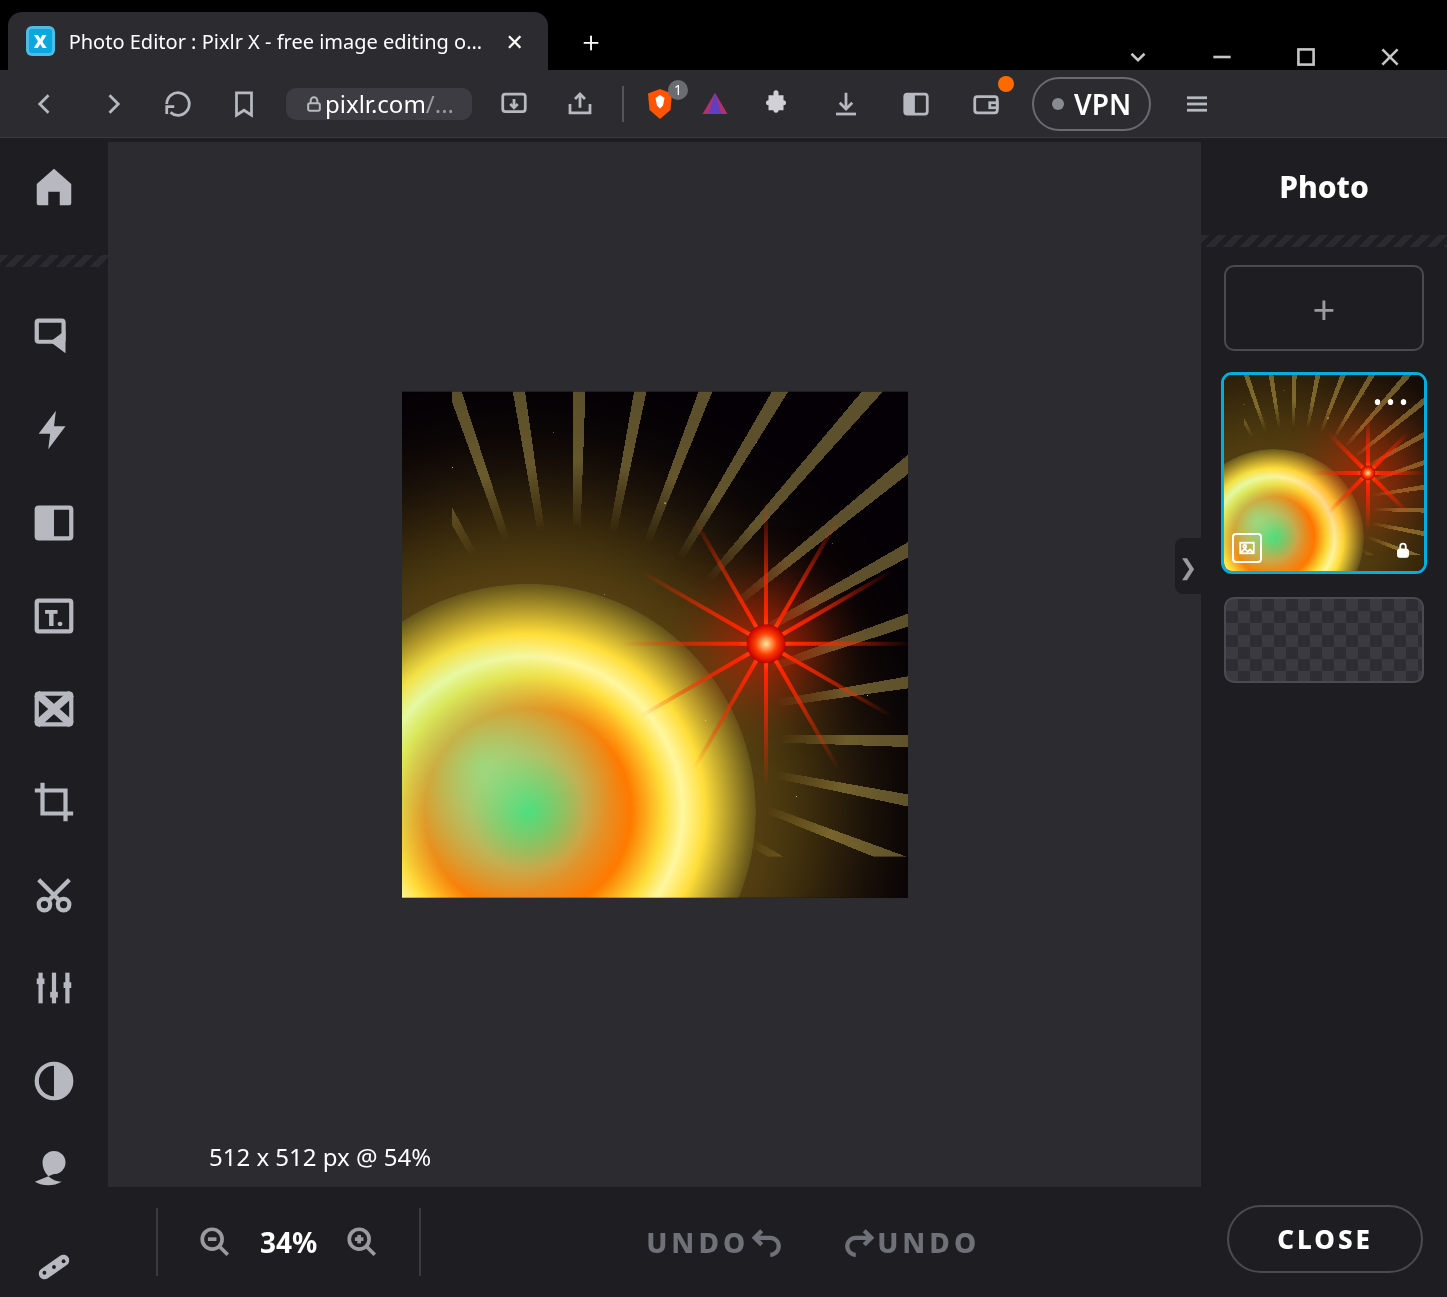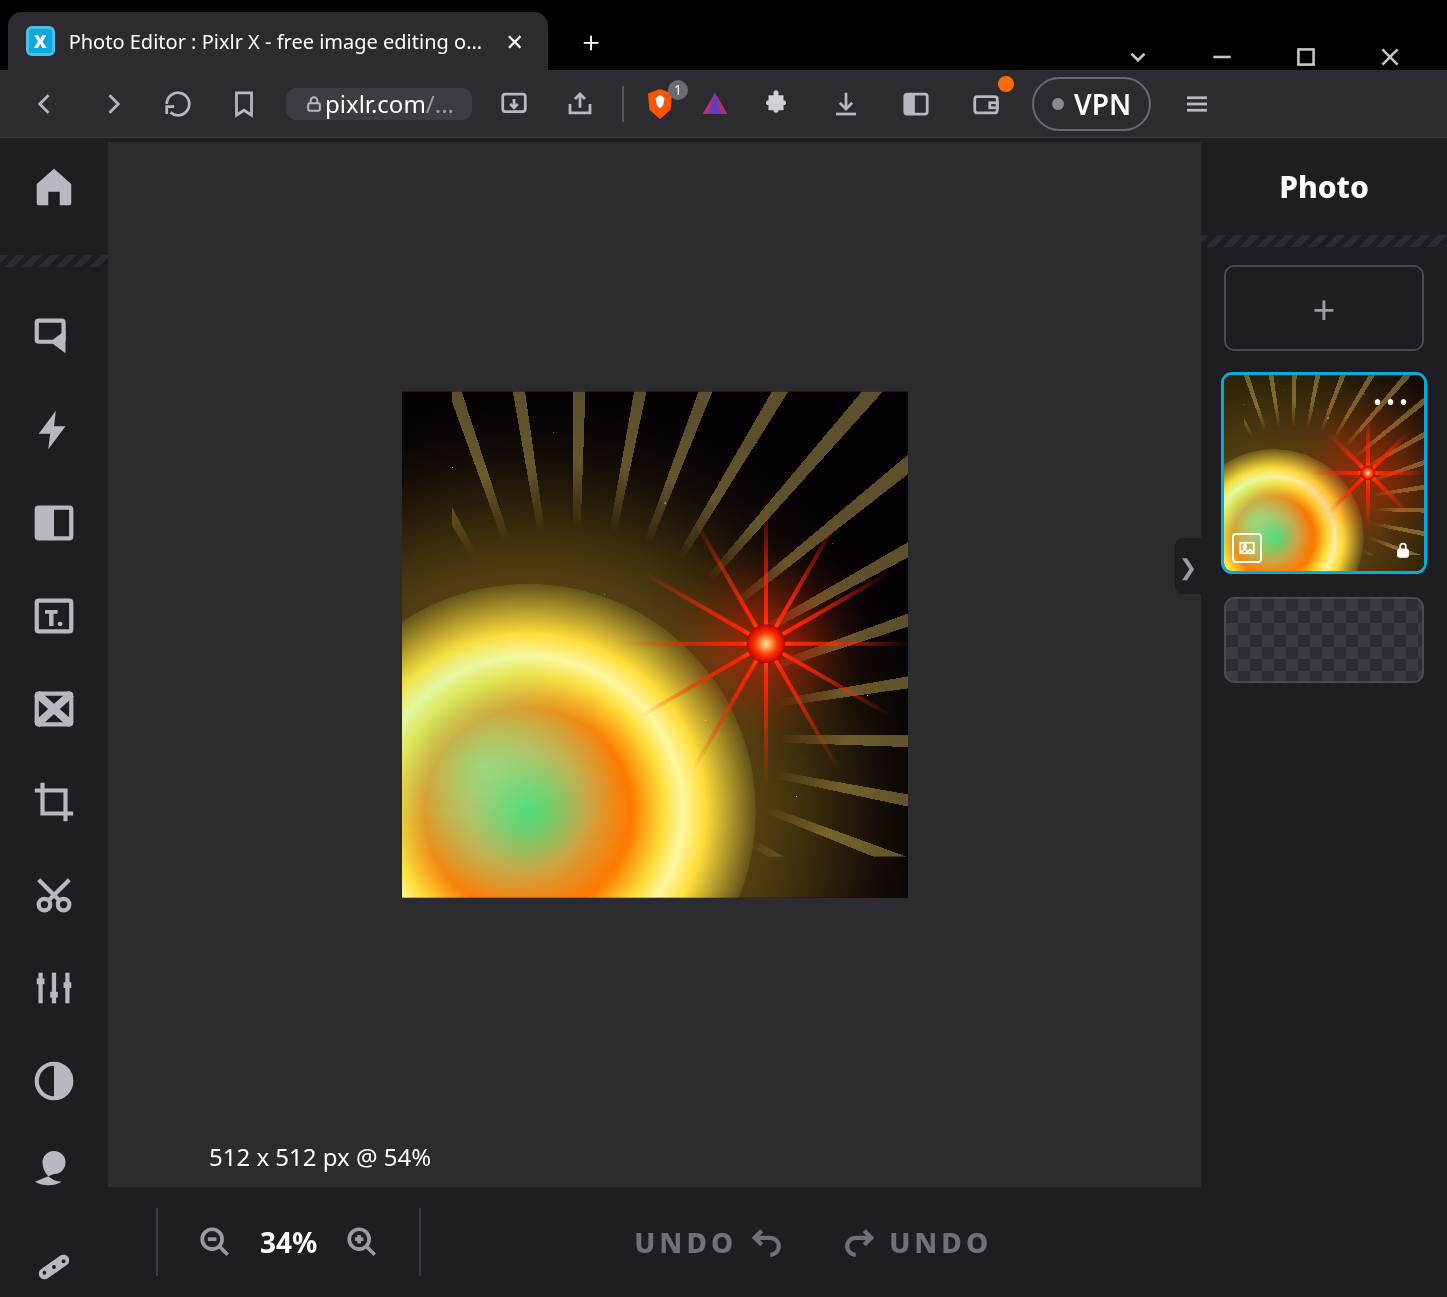--- a/index.html
+++ b/index.html
@@ -103,21 +103,21 @@
     background-image:linear-gradient(45deg,#2d2d33 25%,transparent 25%),linear-gradient(-45deg,#2d2d33 25%,transparent 25%),linear-gradient(45deg,transparent 75%,#2d2d33 75%),linear-gradient(-45deg,transparent 75%,#2d2d33 75%);
     background-size:24px 24px;background-position:0 0,0 12px,12px -12px,-12px 0;background-color:#3a3a40;}
   .collapse{position:absolute;left:-26px;top:400px;width:26px;height:56px;background:#1e1e22;border-radius:8px 0 0 8px;display:flex;align-items:center;justify-content:center;color:#9a9aa0;font-size:22px;}
 
   .bottombar{position:absolute;left:108px;right:246px;bottom:0;height:110px;background:#1e1e22;display:flex;align-items:center;padding:0 36px;gap:28px;}
   .bottombar .vsep{width:2px;height:68px;background:#3a3a40;margin:0 12px;}
   .zoomgrp{display:flex;align-items:center;gap:28px;}
   .zoomgrp .zbtn svg{width:34px;height:34px;stroke:#9a9aa0;fill:none;stroke-width:2.6;}
   .zoomgrp .zval{color:#fff;font-size:28px;font-weight:700;}
   .histgrp{display:flex;align-items:center;gap:60px;margin:0 auto;}
-  .histbtn{display:flex;align-items:center;gap:12px;color:#707078;font-size:28px;font-weight:800;letter-spacing:4px;}
+  .histbtn{display:flex;align-items:center;gap:0;color:#707078;font-size:28px;font-weight:800;letter-spacing:4px;}
   .histbtn svg{width:34px;height:34px;stroke:#707078;fill:none;stroke-width:3;}
   .closebtn{border:2px solid #4a4a52;border-radius:999px;padding:14px 48px;color:#fff;font-size:26px;font-weight:800;letter-spacing:3px;position:absolute;right:-220px;}
   
   .right-footer{position:absolute;right:24px;bottom:24px;}
   .right-footer .closebtn{position:static;}
 </style>
 </head>
 <body>
 
 <div class="titlebar">
@@ -434,14 +434,17 @@
       <div class="histbtn">
         <svg viewBox="0 0 24 24">
             <path d="M15 14l5-5-5-5"></path>
             <path d="M20 9H9a6 6 0 0 0 0 12"></path>
           </svg>
         <span>UNDO</span>
       </div>
     </div>
   </div>
 
+  <div class="right-footer">
+    <div class="closebtn">CLOSE</div>
+  </div>
 
 </div>
 
 </body></html>

